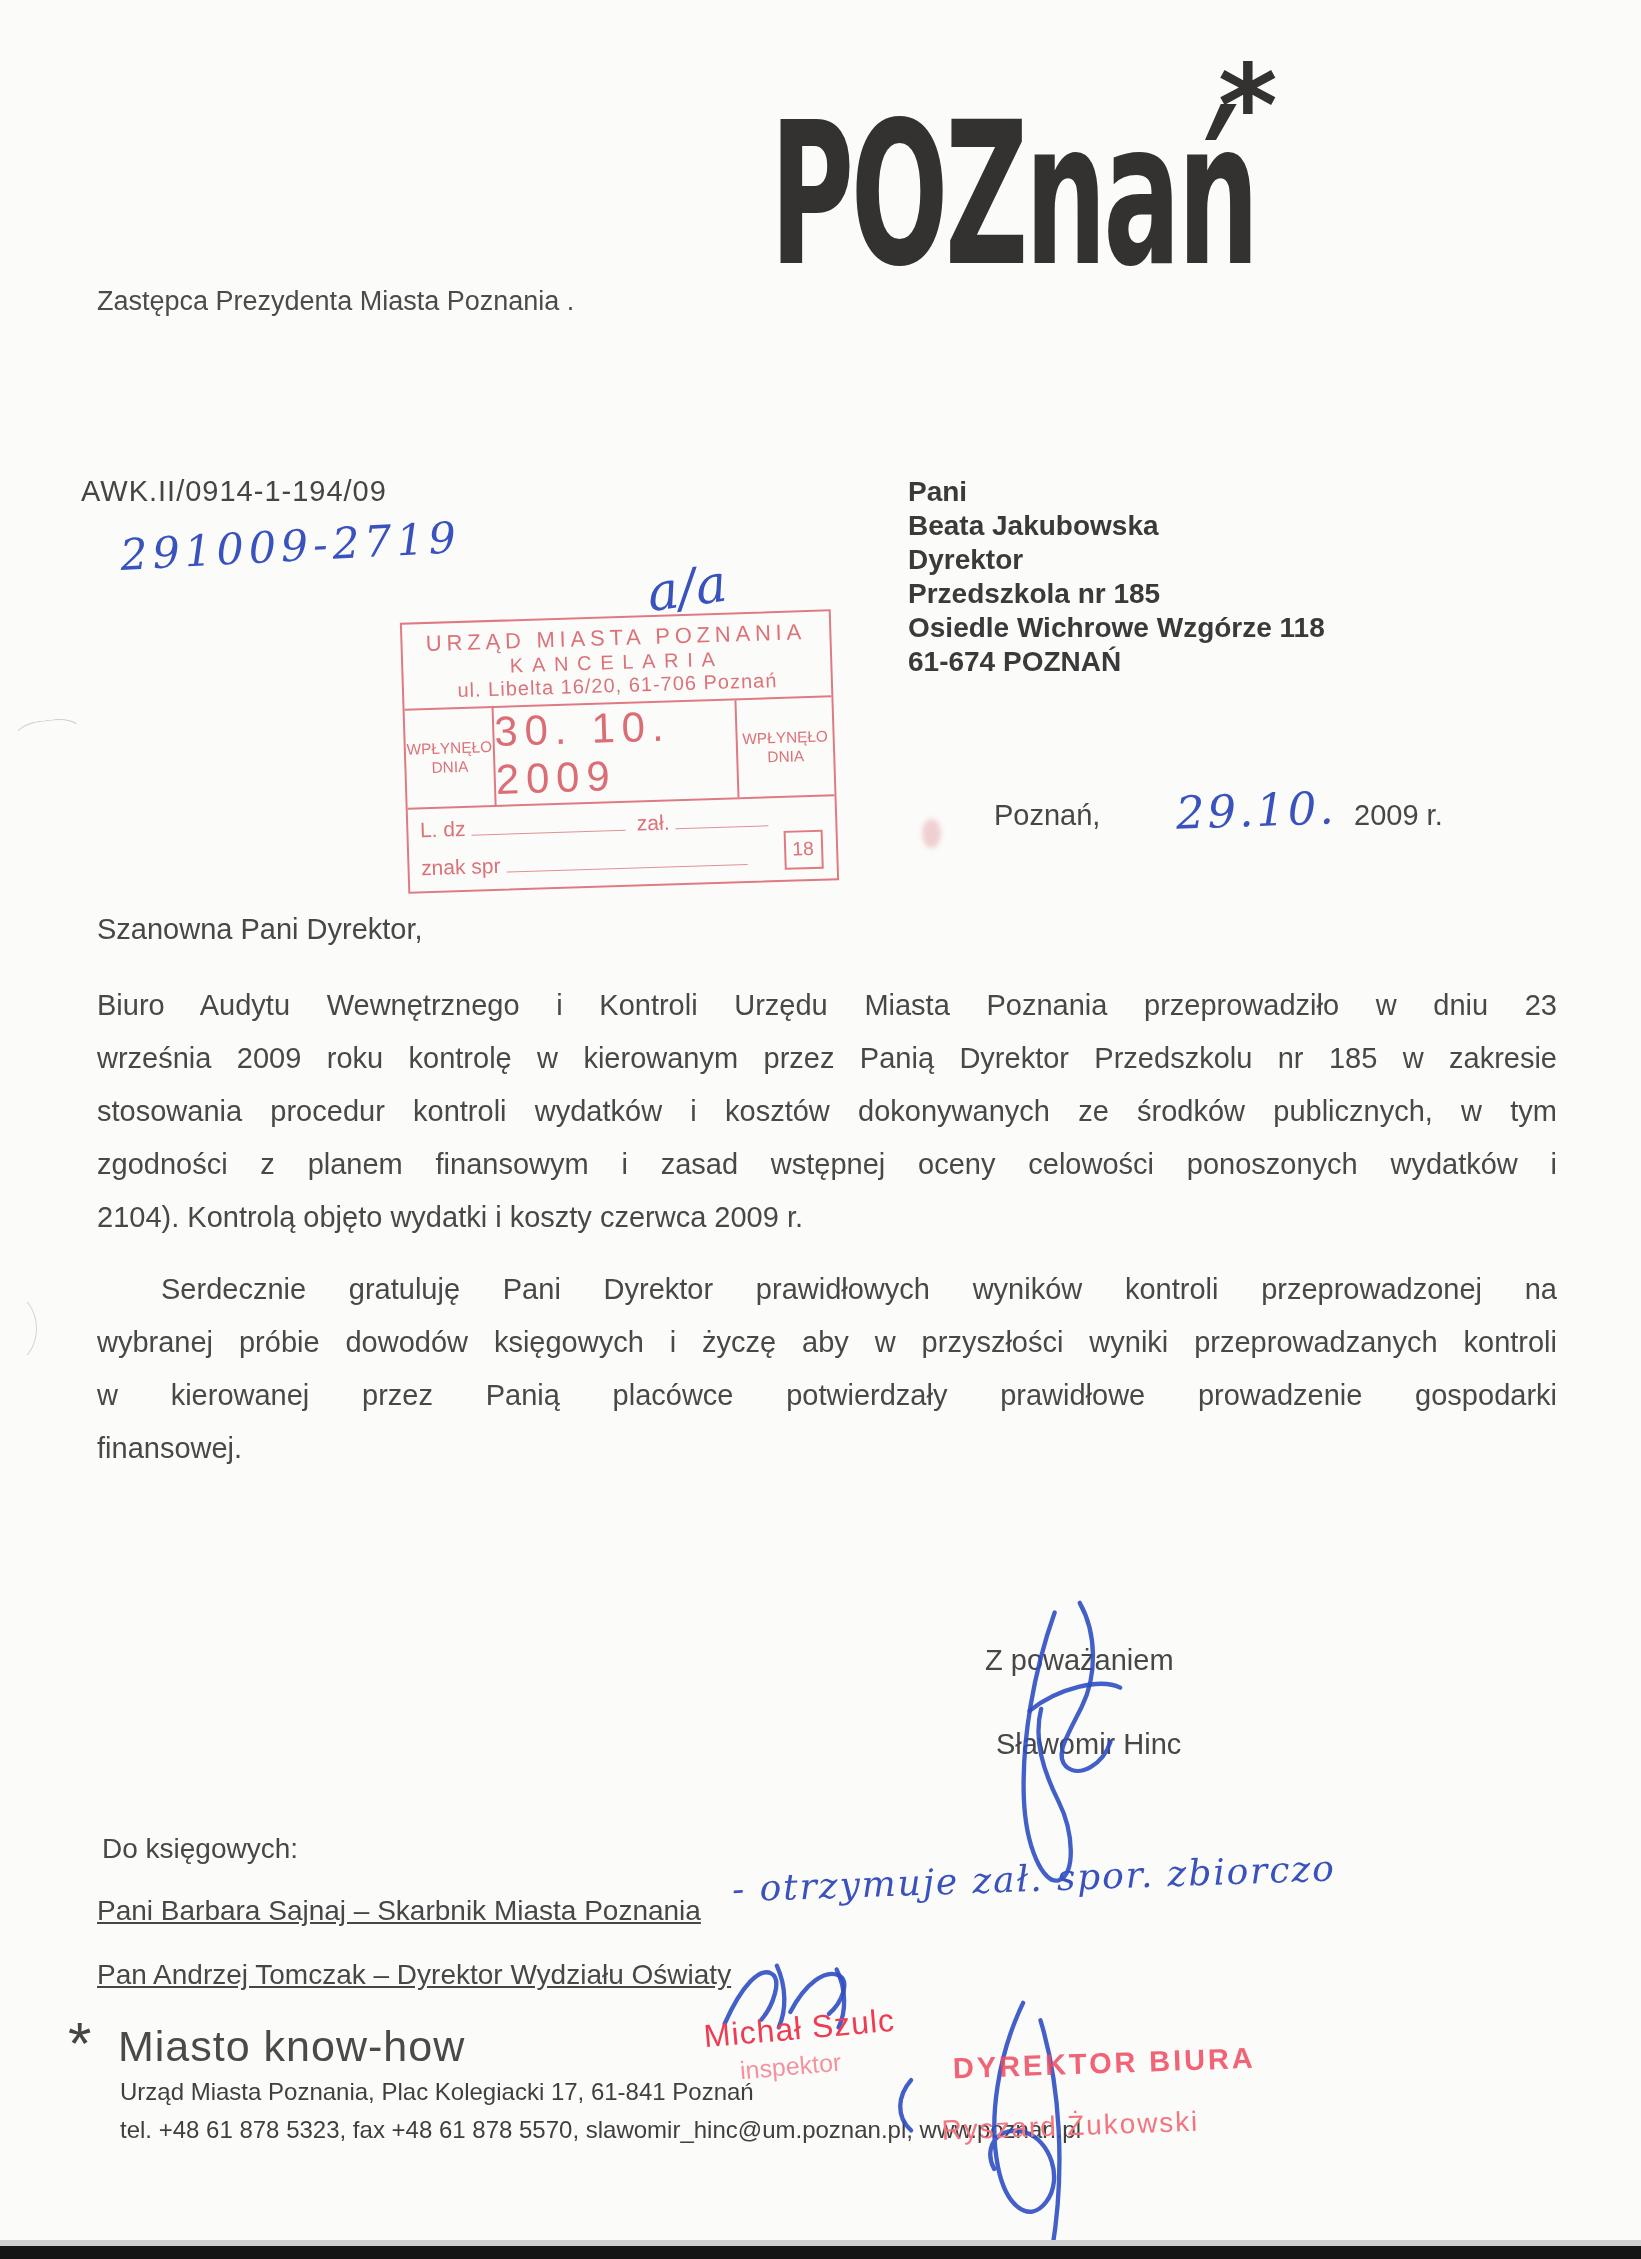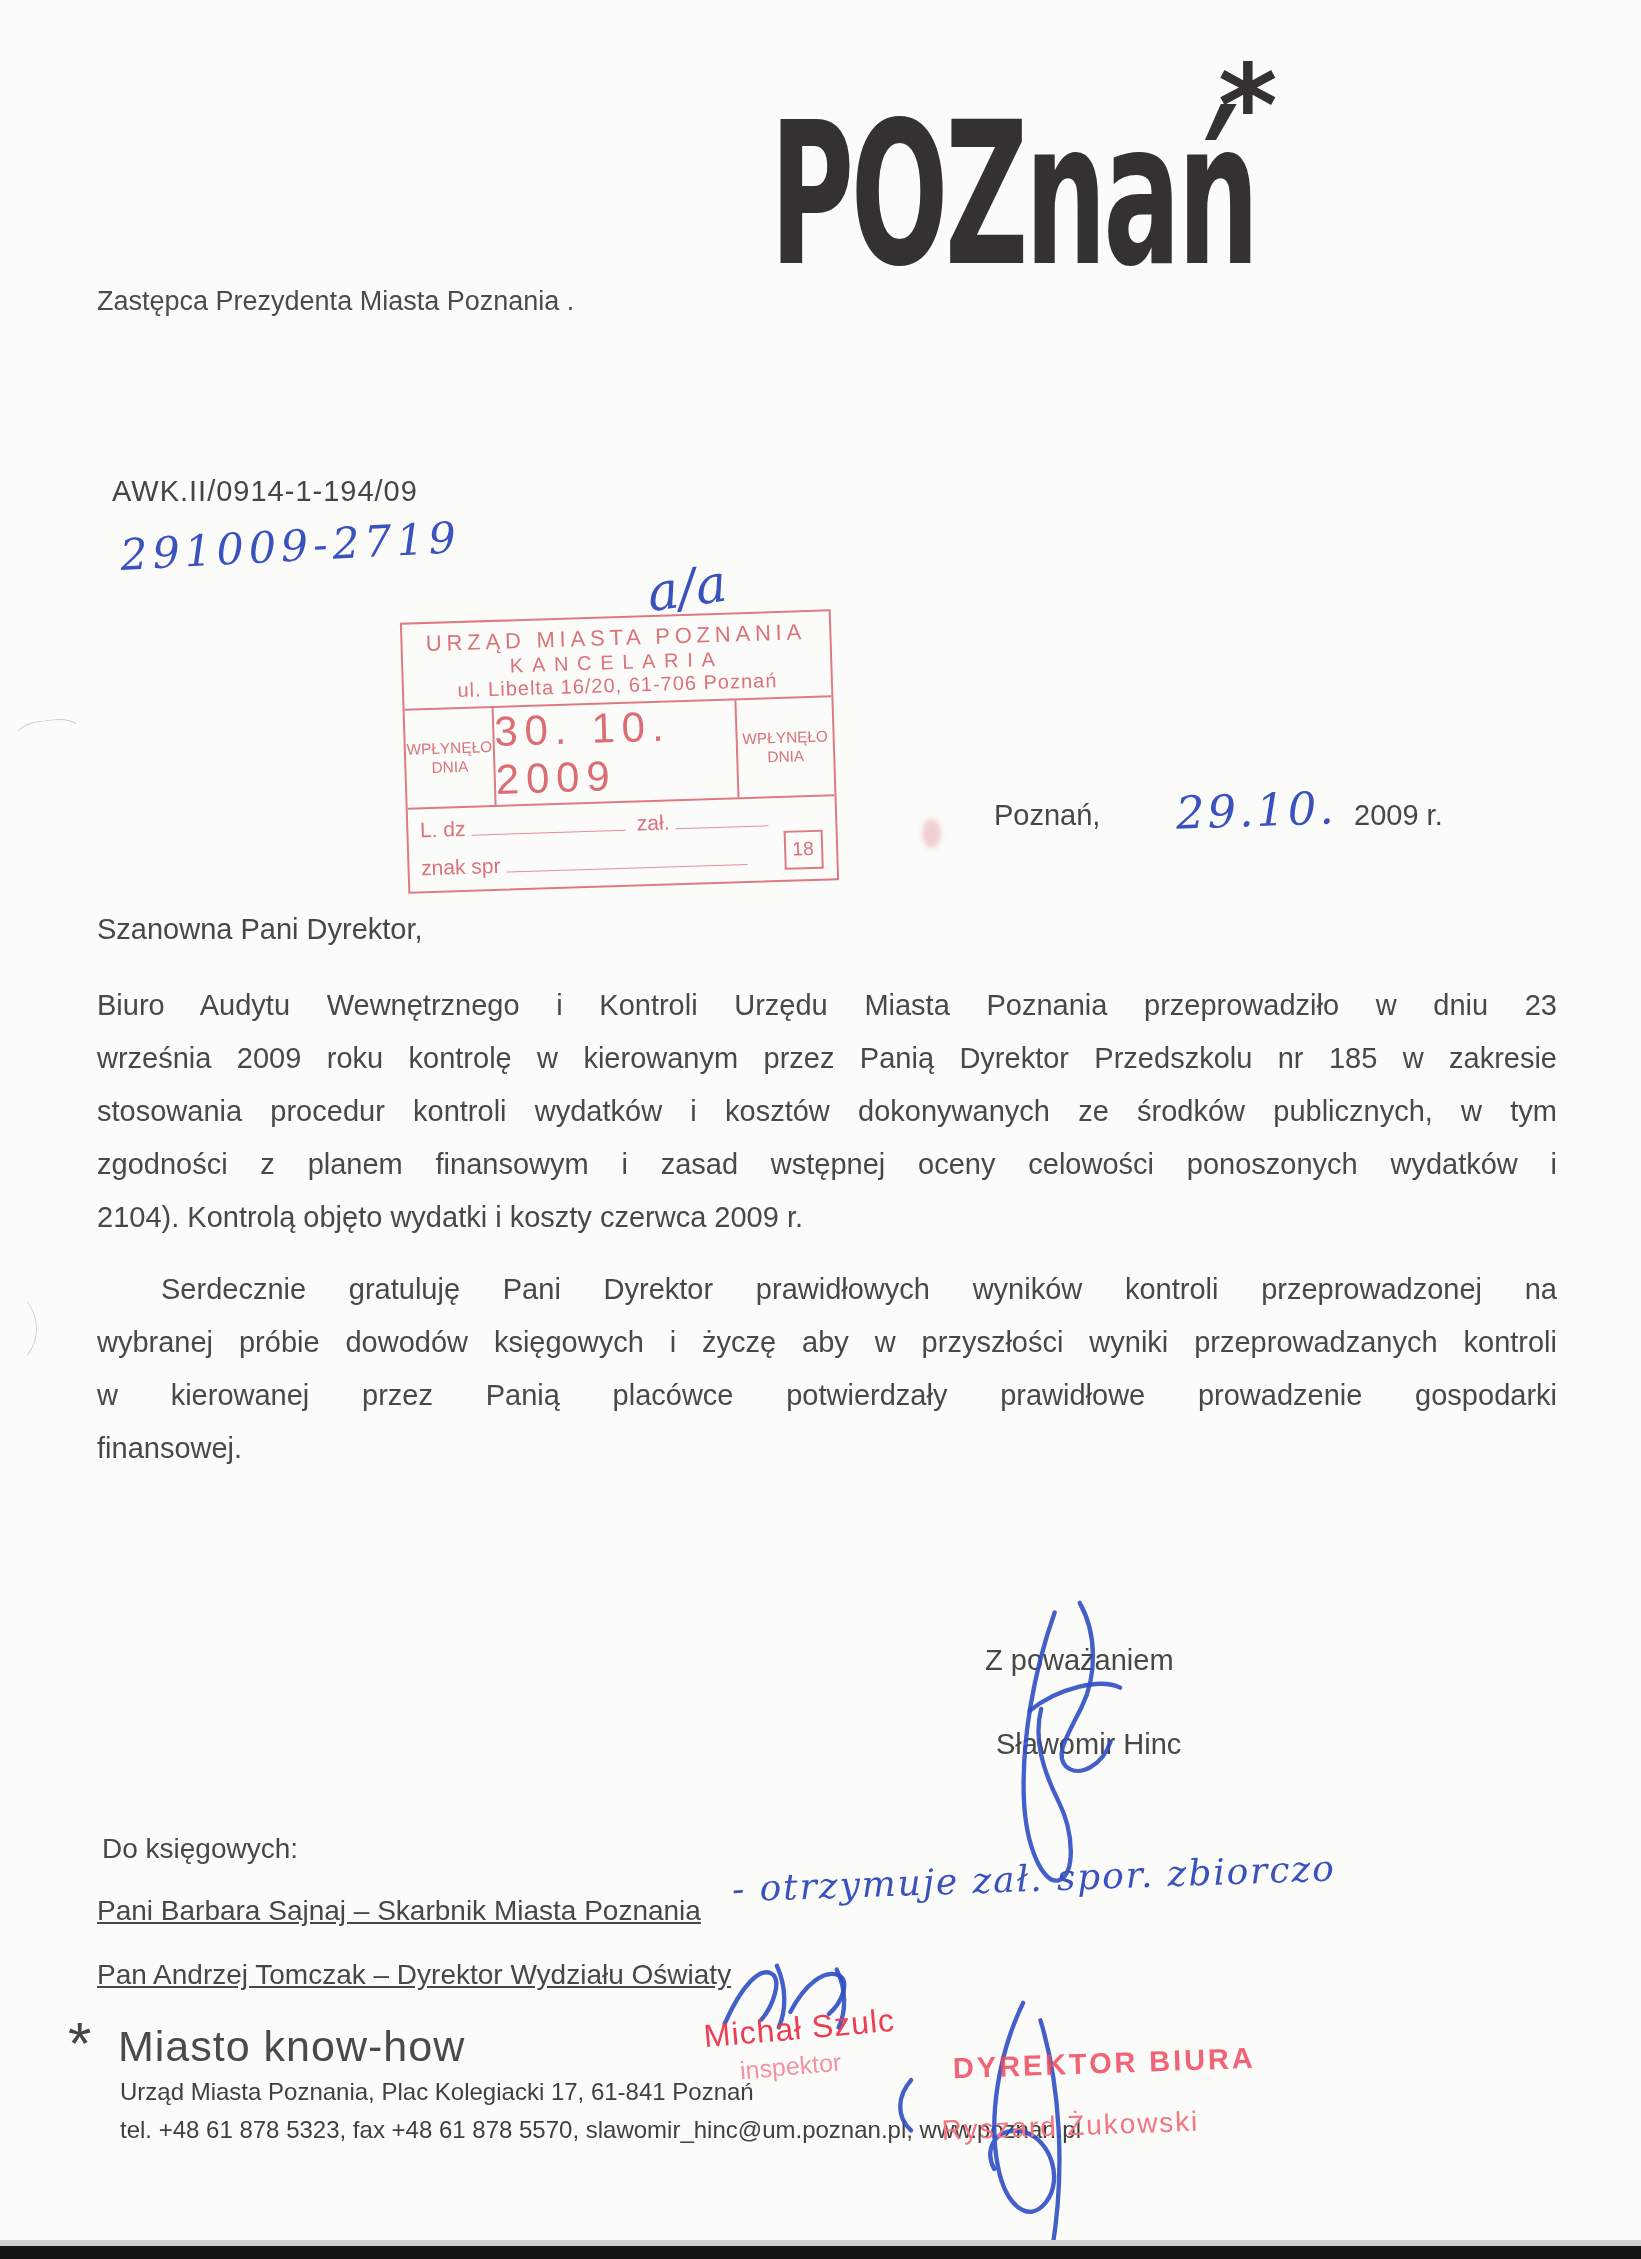--- a/index.html
+++ b/index.html
@@ -14,21 +14,21 @@
     display:inline-block;font-family:"DejaVu Sans",sans-serif;font-weight:bold;
     font-size:198px;line-height:174px;color:#343230;letter-spacing:-5.8px;
     transform:scaleX(0.58);transform-origin:left top;white-space:nowrap;
   }
   .logo-star{
     position:absolute;left:1218px;top:50px;font-family:"DejaVu Sans",sans-serif;
     font-weight:bold;font-size:114px;color:#343230;line-height:1;
   }
   .sender-title{position:absolute;left:97px;top:286px;font-size:27px;color:#4b4b4b;}
   
-  .case-number{position:absolute;left:112px;top:475px;font-size:29px;letter-spacing:1px;color:#454545;}
+  .case-number{position:absolute;left:81px;top:475px;font-size:29px;letter-spacing:1px;color:#454545;}
   .hand{font-family:"DejaVu Serif",serif;font-style:italic;color:#3a52bd;}
   .hw-number{position:absolute;left:120px;top:521px;font-size:43px;letter-spacing:4.8px;transform:rotate(-3deg);}
   .hw-aa{position:absolute;left:647px;top:558px;font-size:52px;transform:rotate(-8deg);}
   
   .registry-stamp{
     position:absolute;left:404px;top:616px;width:431px;
     color:#d9686f;transform:rotate(-1.8deg);opacity:.92;
   }
   .registry-stamp .frame{border:2.9px solid #dd7079;}
   .rs-header{text-align:center;border-bottom:2.9px solid #dd7079;padding:6.8px 3.9px 4.8px;}
@@ -135,20 +135,28 @@
         <span class="rs-lbl">L. dz</span><span class="rs-line" style="width:154px"></span>
         <span class="rs-lbl">zał.</span><span class="rs-line" style="width:93px"></span>
         <div class="rs-row2">
           <span class="rs-lbl">znak spr</span><span class="rs-line" style="width:241px"></span>
         </div>
         <div class="rs-box">18</div>
       </div>
     </div>
   </div>
 
+  <div class="recipient">
+      <div class="rline">Pani</div>
+      <div class="rline">Beata Jakubowska</div>
+      <div class="rline">Dyrektor</div>
+      <div class="rline">Przedszkola nr 185</div>
+      <div class="rline">Osiedle Wichrowe Wzgórze 118</div>
+      <div class="rline last">61-674 POZNAŃ</div>
+    </div>
 
   <div class="pink-smudge"></div>
   <div class="city">Poznań,</div>
   <div class="hw-day hand">29.10.</div>
   <div class="year">2009 r.</div>
 
   <div class="salutation">Szanowna Pani Dyrektor,</div>
   <div class="body-text">
     <div class="para1">
         <div class="jline">Biuro Audytu Wewnętrznego i Kontroli Urzędu Miasta Poznania przeprowadziło w dniu 23</div>

